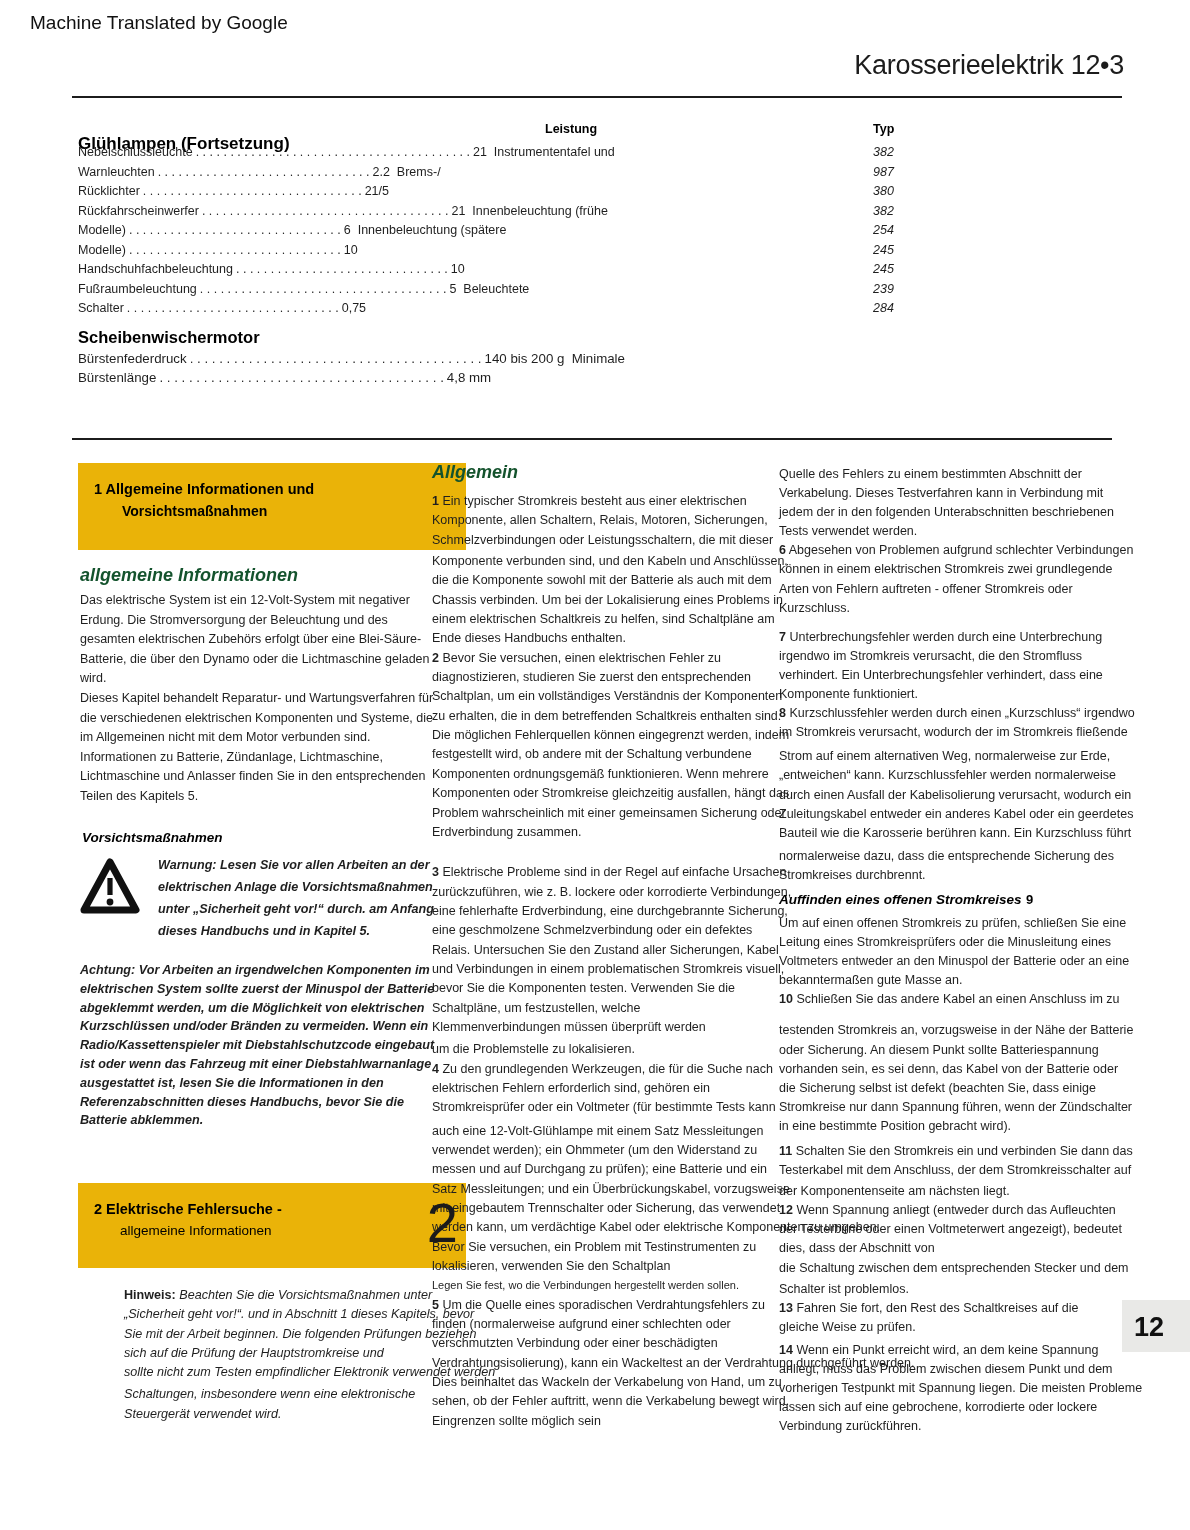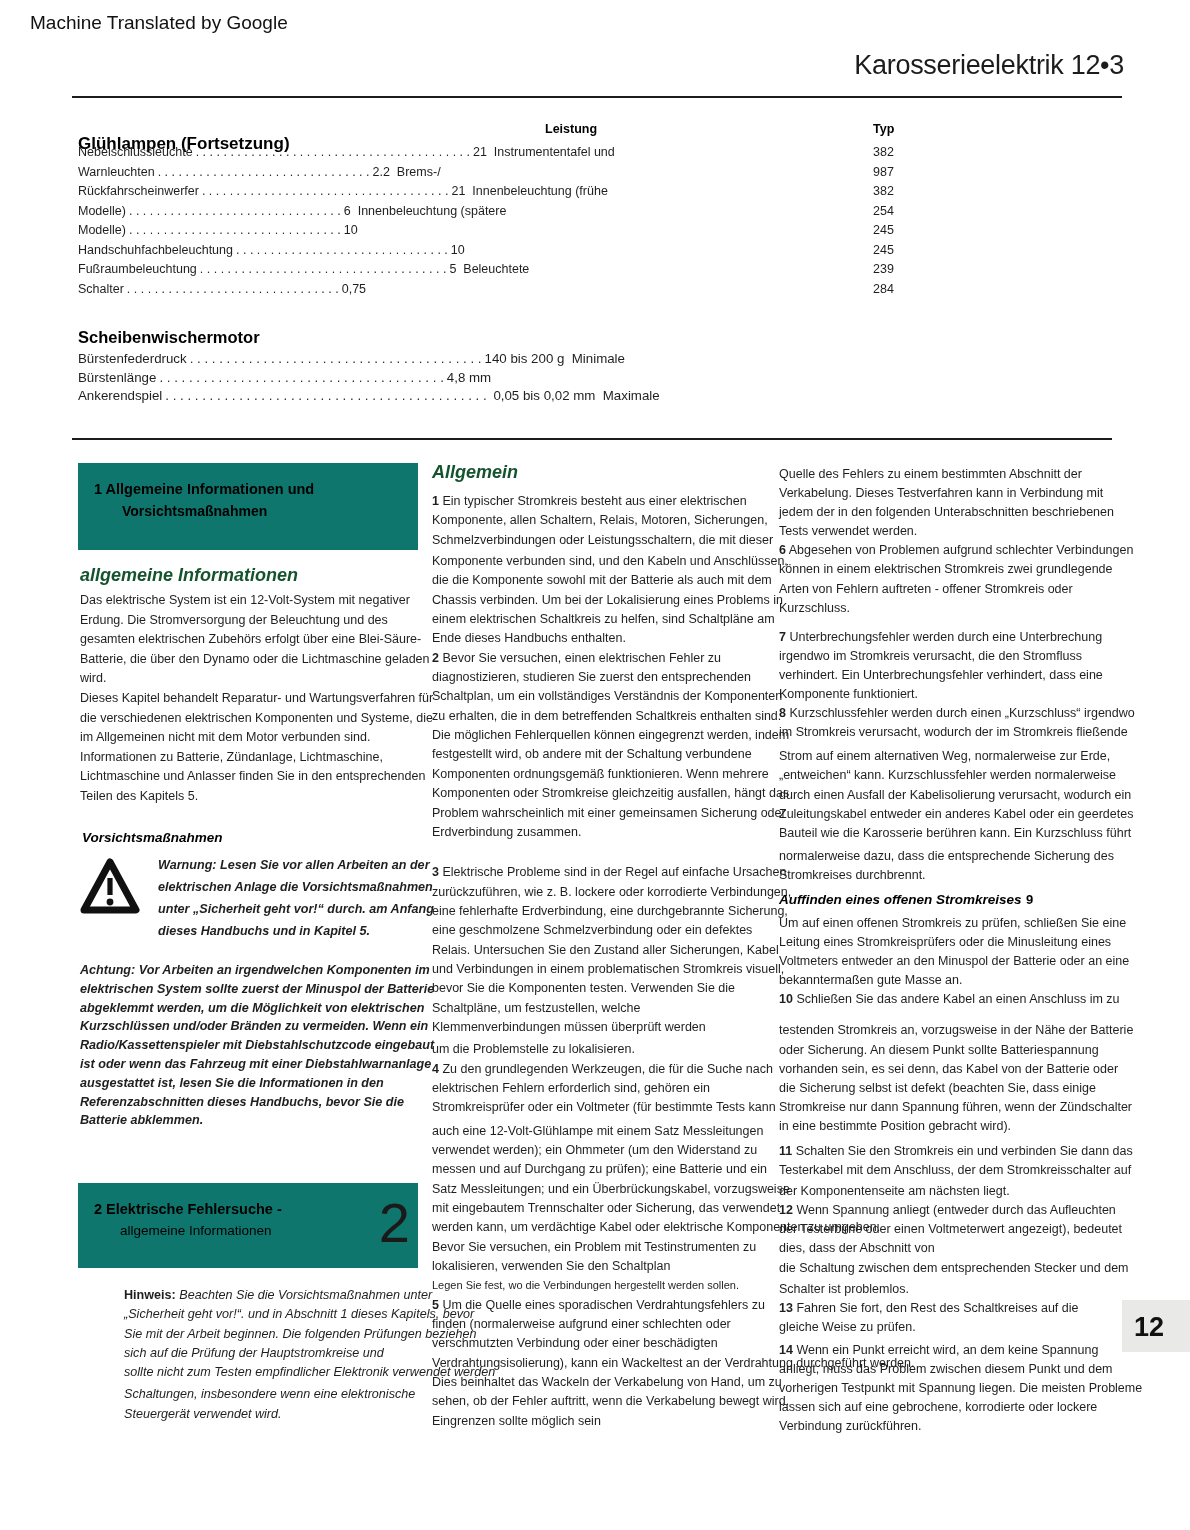--- a/index.html
+++ b/index.html
@@ -15,39 +15,39 @@
   .rule1{left:72px;top:96px;width:1050px;}
   .rule2{left:72px;top:438px;width:1040px;}
 
   
   .spec-title{font-weight:bold;font-size:17px;color:#000;}
   .spec-col{font-weight:bold;font-size:12.5px;color:#000;}
   .spec-rows{line-height:19.5px;font-size:12.5px;}
   .spec-rows.wiper{line-height:18.6px;font-size:13.3px;}
   .spec-row{white-space:pre;position:relative;}
   .spec-row .dots{padding:0 3px;color:#2a2a2a;}
-  .spec-row .typ{position:absolute;left:795px;top:0;}
+  .spec-row .typ{position:absolute;left:795px;top:0;font-style:italic;}
 
   
   .col{position:absolute;width:345px;}
   .ln{white-space:nowrap;line-height:19.35px;font-size:12.5px;}
   .col-right .ln{line-height:19.1px;}
   .ln.small{font-size:11px;}
   .left-block .ln{line-height:19.6px;}
   .bi{font-weight:bold;font-style:italic;}
   .col-head{font-weight:bold;font-style:italic;font-size:18px;color:#14532d;}
   .sub-head{font-weight:bold;font-style:italic;font-size:13.5px;color:#000;}
   .warn-text .ln{line-height:22px;font-size:12.6px;}
   .caution .ln{line-height:18.8px;font-size:12.6px;}
   .note-block{font-style:italic;}
   .note-block .ln{line-height:19.3px;font-size:12.6px;padding-left:44px;}
   .note-block b{font-style:normal;}
 
   
-  .sec-box{background:#0f766e;width:340px;}
+  .sec-box{background:#eab308;width:388px;}
   .sec-box .l1{font-weight:bold;font-size:14.5px;color:#000;padding:18px 0 0 16px;}
   .sec-box .l2{font-weight:bold;font-size:14px;color:#000;padding:6px 0 0 44px;}
   .sec-box.sec2 .l2{font-weight:normal;font-size:13.5px;padding-left:42px;}
   .big-num{position:absolute;right:8px;top:12px;font-size:56px;line-height:1;color:#1a1a1a;}
 
   
   .rc-head{margin-top:5px;margin-bottom:6px;white-space:nowrap;}
   .rc-head .t{font-weight:bold;font-style:italic;font-size:13.5px;color:#000;}
   .rc-head .n{font-weight:bold;font-size:13px;color:#000;}
 
@@ -65,33 +65,33 @@
   <div class="abs mt-note">Machine Translated by Google</div>
   <div class="abs doc-title">Karosserieelektrik 12•3</div>
   <div class="abs rule rule1"></div>
 
   <div class="abs spec-title" style="left:78px;top:134px;">Glühlampen (Fortsetzung)</div>
   <div class="abs spec-col" style="left:545px;top:122px;">Leistung</div>
   <div class="abs spec-col" style="left:873px;top:122px;">Typ</div>
   <div class="abs spec-rows" style="left:78px;top:143px;width:1040px;">
       <div class="spec-row"><span>Nebelschlussleuchte</span><span class="dots">. . . . . . . . . . . . . . . . . . . . . . . . . . . . . . . . . . . . . . . .</span><span>21  Instrumententafel und</span><span class="typ">382</span></div>
       <div class="spec-row"><span>Warnleuchten</span><span class="dots">. . . . . . . . . . . . . . . . . . . . . . . . . . . . . . .</span><span>2.2  Brems-/</span><span class="typ">987</span></div>
+      <div class="spec-row"><span>Rücklichter</span><span class="dots">. . . . . . . . . . . . . . . . . . . . . . . . . . . . . . . .</span><span>21/5</span><span class="typ">380</span></div>
       <div class="spec-row"><span>Rückfahrscheinwerfer</span><span class="dots">. . . . . . . . . . . . . . . . . . . . . . . . . . . . . . . . . . . .</span><span>21  Innenbeleuchtung (frühe</span><span class="typ">382</span></div>
       <div class="spec-row"><span>Modelle)</span><span class="dots">. . . . . . . . . . . . . . . . . . . . . . . . . . . . . . .</span><span>6  Innenbeleuchtung (spätere</span><span class="typ">254</span></div>
       <div class="spec-row"><span>Modelle)</span><span class="dots">. . . . . . . . . . . . . . . . . . . . . . . . . . . . . . .</span><span>10</span><span class="typ">245</span></div>
       <div class="spec-row"><span>Handschuhfachbeleuchtung</span><span class="dots">. . . . . . . . . . . . . . . . . . . . . . . . . . . . . . .</span><span>10</span><span class="typ">245</span></div>
       <div class="spec-row"><span>Fußraumbeleuchtung</span><span class="dots">. . . . . . . . . . . . . . . . . . . . . . . . . . . . . . . . . . . .</span><span>5  Beleuchtete</span><span class="typ">239</span></div>
       <div class="spec-row"><span>Schalter</span><span class="dots">. . . . . . . . . . . . . . . . . . . . . . . . . . . . . . .</span><span>0,75</span><span class="typ">284</span></div>
     </div>
 
   <div class="abs spec-title" style="left:78px;top:328px;font-size:16.5px;">Scheibenwischermotor</div>
   <div class="abs spec-rows wiper" style="left:78px;top:350px;width:1040px;">
       <div class="spec-row"><span>Bürstenfederdruck</span><span class="dots">. . . . . . . . . . . . . . . . . . . . . . . . . . . . . . . . . . . . . . . .</span><span>140 bis 200 g  Minimale</span></div>
       <div class="spec-row"><span>Bürstenlänge</span><span class="dots">. . . . . . . . . . . . . . . . . . . . . . . . . . . . . . . . . . . . . . .</span><span>4,8 mm</span></div>
-      <div class="spec-row"><span>Ankerendspiel</span><span class="dots">. . . . . . . . . . . . . . . . . . . . . . . . . . . . . . . . . . . . . . . . . . . .</span><span> 0,05 bis 0,02 mm  Maximale</span></div>
     </div>
 
   <div class="abs rule rule2"></div>
 
   <div class="col left-block" style="left:78px;top:456px;width:330px;height:1000px;">
 
     <div class="abs sec-box" style="left:0;top:7px;height:87px;">
       <div class="l1">1 Allgemeine Informationen und</div>
       <div class="l2">Vorsichtsmaßnahmen</div>
     </div>

